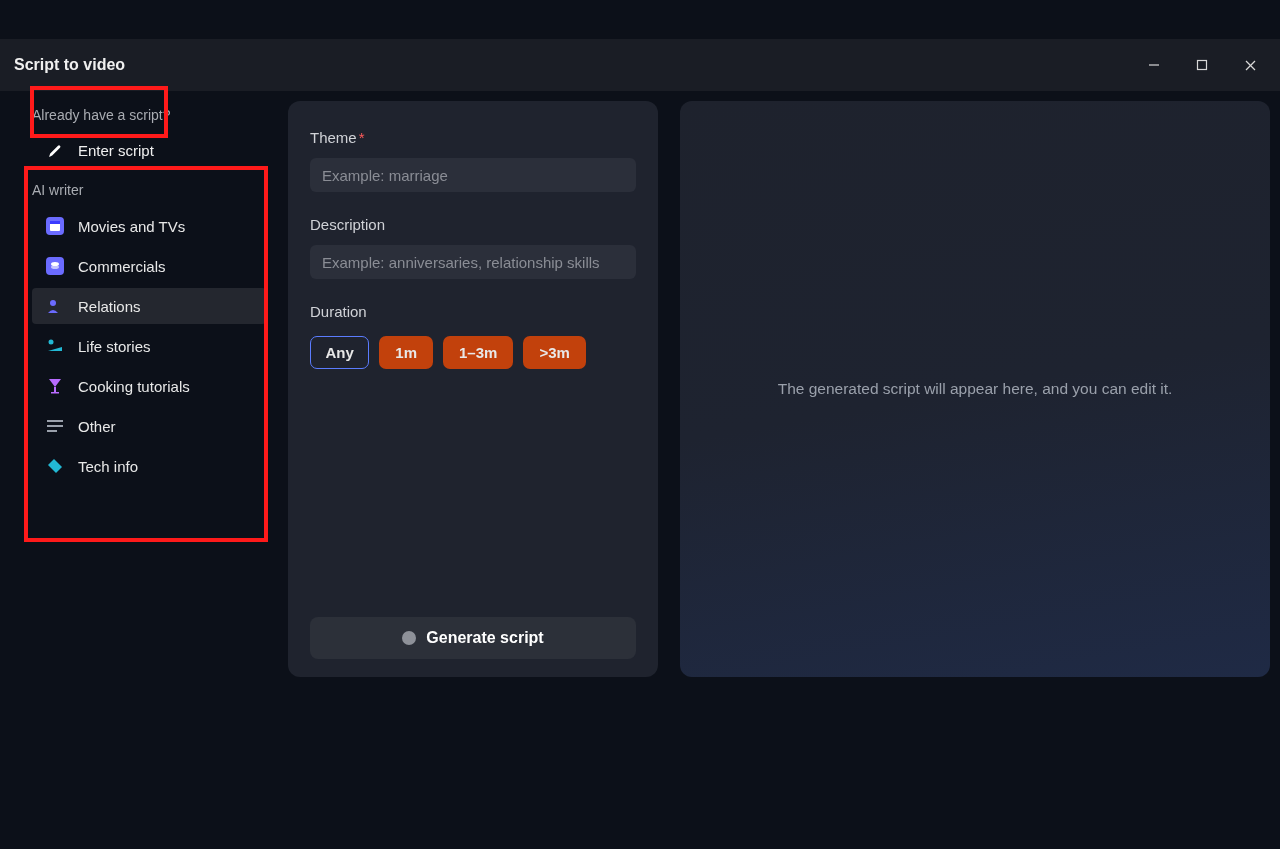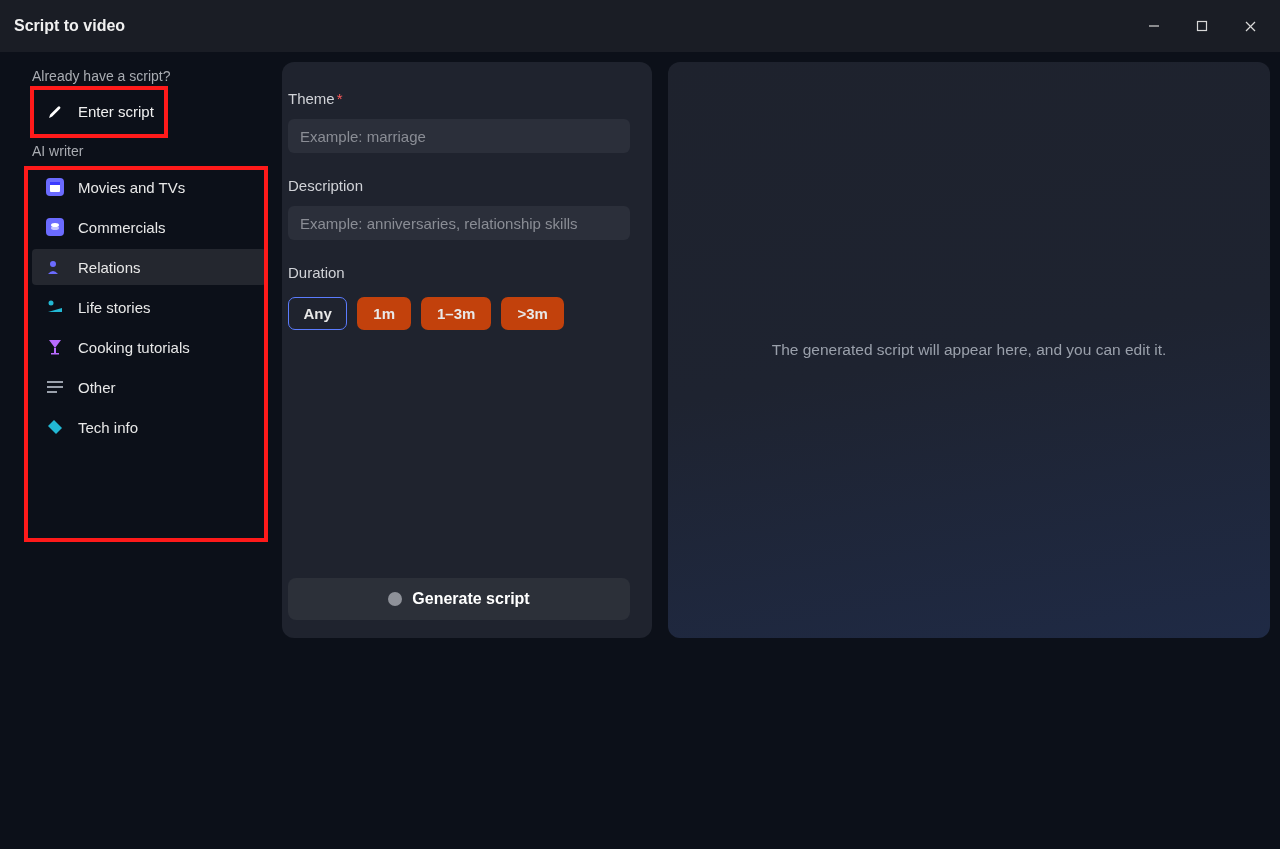--- a/index.html
+++ b/index.html
@@ -1,40 +1,40 @@
 <!DOCTYPE html>
 <html><head>
 <meta charset="utf-8">
 <style>
   * { box-sizing: border-box; margin: 0; padding: 0; }
   html, body { width: 1280px; height: 849px; background:#0c1019; font-family: "Segoe UI", Arial, sans-serif; color:#e8e8e8; overflow:hidden;}
-  .window { width:1280px; height:652px; background:#0c1019; display:flex; flex-direction:column;}
+  .window { width:1280px; height:652px; background:#0c1019; display:flex; flex-direction:column;margin-top:39px;}
   
   .titlebar { height:52px; display:flex; align-items:center; justify-content:space-between; padding:0 8px 0 14px; background:#1a1d25;}
   .titlebar .title { font-size:16px; font-weight:600; color:#f0f0f0;}
   .win-controls { display:flex; gap:4px;}
   .win-btn { width:44px; height:32px; display:flex; align-items:center; justify-content:center; color:#d0d0d0; font-size:13px; cursor:pointer;}
   .win-btn svg { stroke:#d8d8d8; stroke-width:1.2; fill:none;}
   
-  .body { flex:1; display:flex; padding:10px 10px 14px 14px; gap:16px;}
+  .body { flex:1; display:flex; padding:10px 10px 14px 14px; gap:22px;}
   .sidebar { width:252px; padding:6px 0 0 18px;}
   .section-title { font-size:14px; color:#a9acb2; margin-bottom:10px;}
   .enter-script { display:flex; align-items:center; gap:14px; padding:9px 14px; margin-bottom:14px; border-radius:4px; cursor:pointer;}
   .enter-script .icon { width:18px; display:flex; justify-content:center;}
   .enter-script span.label { font-size:15px; color:#f0f0f0;}
   .ai-item { display:flex; align-items:center; gap:14px; padding:9px 14px; border-radius:4px; cursor:pointer;}
   .ai-item.active { background:#24272f;}
   .ai-item .icon { width:18px; height:18px; display:flex; align-items:center; justify-content:center;}
   .ai-item .label { font-size:15px; color:#e8e8e8;}
   .ai-list { display:flex; flex-direction:column; gap:4px;}
   
   .hl1 { position:absolute; left:30px; top:86px; width:138px; height:52px; border:4px solid #ff1a1a; pointer-events:none;}
   .hl2 { position:absolute; left:24px; top:166px; width:244px; height:376px; border:4px solid #ff1a1a; pointer-events:none;}
   
-  .midpanel { width:370px; background:#1f232e; border-radius:12px; padding:28px 22px 18px 6px; display:flex; flex-direction:column; position:relative;}
+  .midpanel { width:370px; background:#1f232e; border-radius:12px; padding:28px 22px 18px 22px; display:flex; flex-direction:column; position:relative;}
   .field-label { font-size:15px; color:#d0d2d7; margin-bottom:12px;}
   .req { color:#ff5a5a; margin-left:2px;}
   .text-input { width:100%; height:34px; background:#2b2f3a; border:none; border-radius:6px; padding:0 12px; color:#e8e8e8; font-size:15px; outline:none; margin-bottom:24px;}
   .text-input::placeholder { color:#8a8d95;}
   .duration-row { display:flex; gap:10px; margin-top:4px;}
   .dur-btn { padding:8px 16px; background:#c2410c; border:none; border-radius:7px; color:#e8e8e8; font-size:15px; font-weight:600; cursor:pointer;}
   .dur-btn.selected { background:transparent; border:1.5px solid #5b7cff; padding:6.5px 14.5px;}
   .spacer { flex:1;}
   .generate-btn { height:42px; background:#2c3039; border:none; border-radius:8px; color:#ffffff; font-size:16px; font-weight:600; display:flex; align-items:center; justify-content:center; gap:10px; cursor:not-allowed;}
   .generate-btn .dot { width:14px; height:14px; border-radius:50%; background:#8e9199;}

